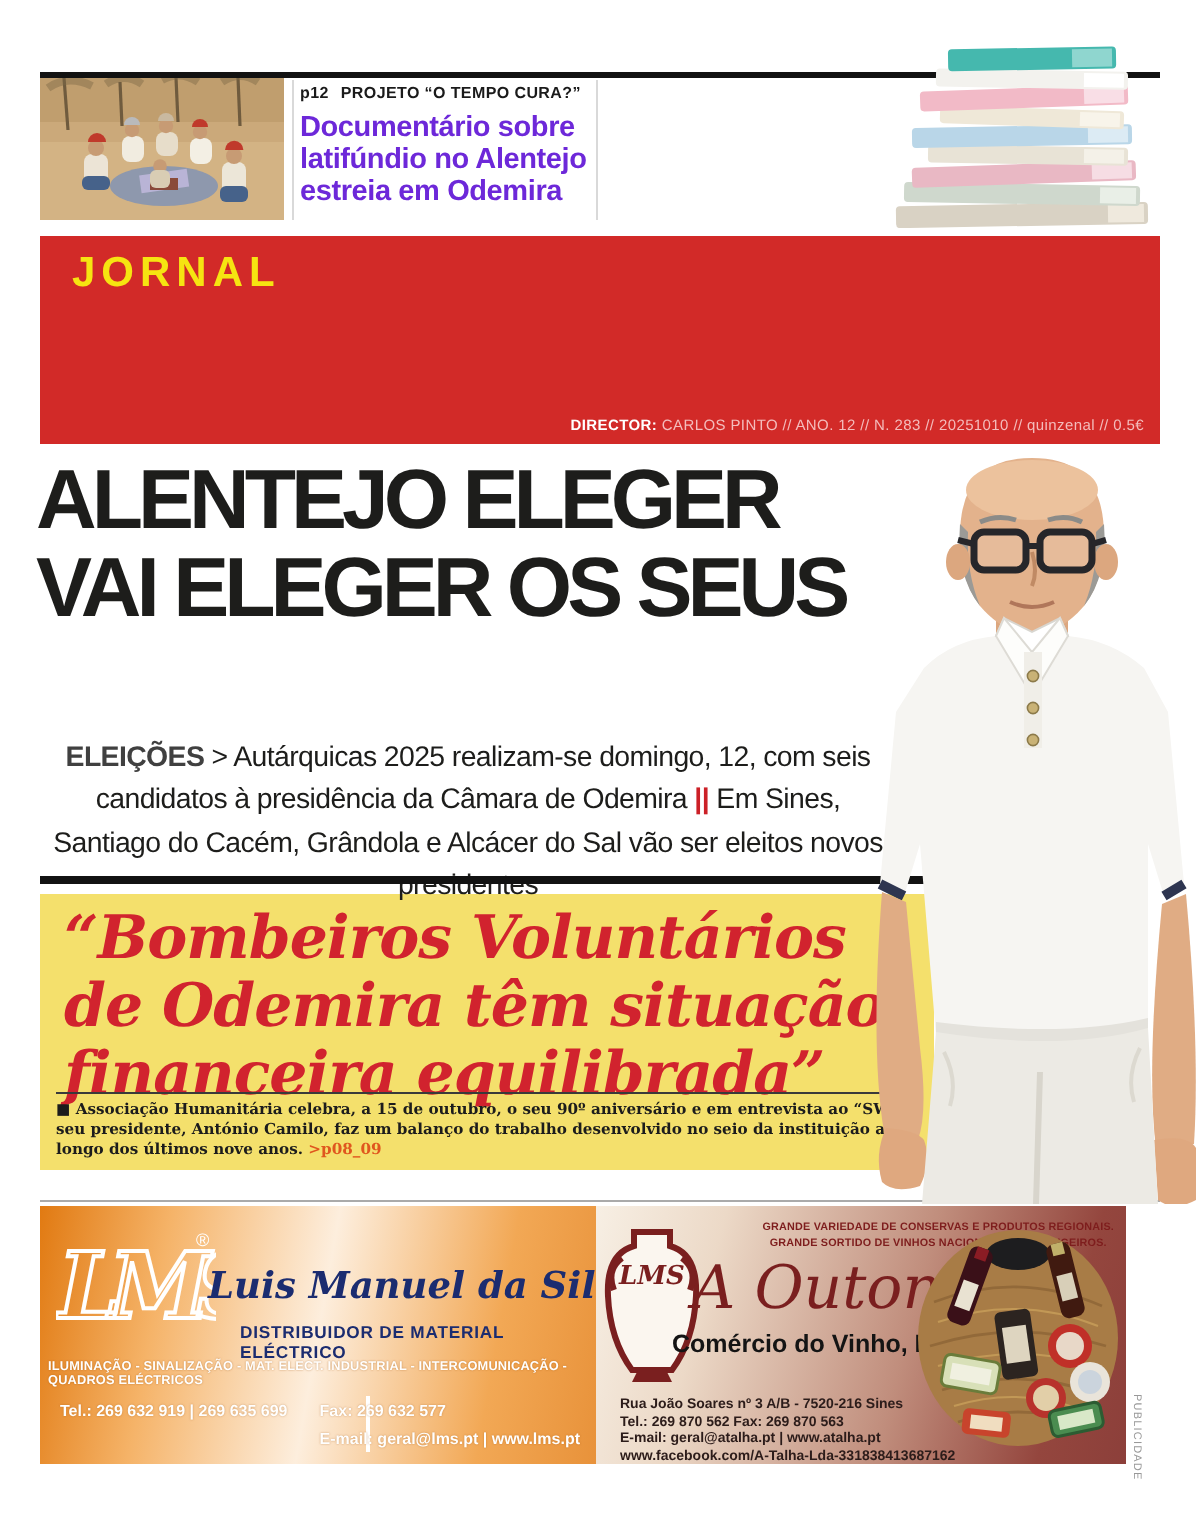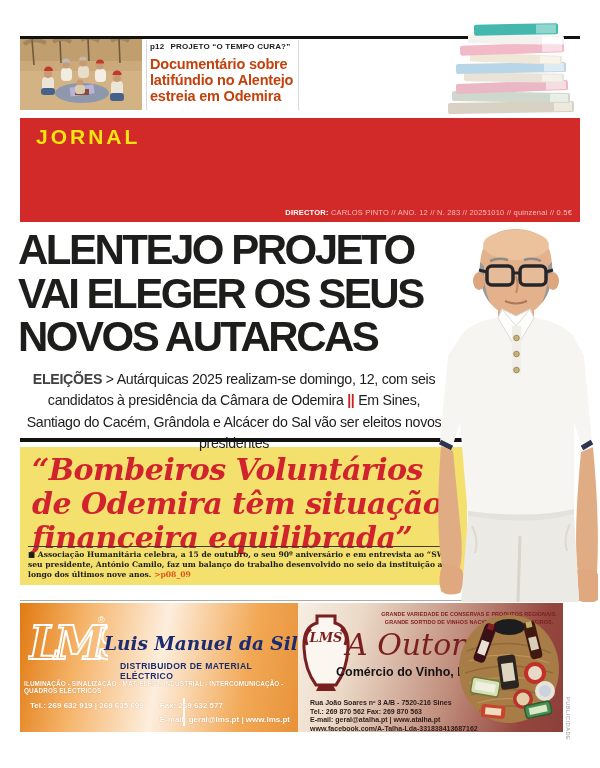--- a/index.html
+++ b/index.html
@@ -7,21 +7,21 @@
   .page { position:relative; width:600px; height:768px; background:#fff; overflow:hidden; margin:0 auto; }
 
   
   .top-rule { position:absolute; left:20px; top:36px; width:560px; height:3px; background:#121212; }
   .field-photo { position:absolute; left:20px; top:39px; width:122px; height:71px; z-index:2; }
   .teaser { position:absolute; top:42px; z-index:2; }
   .teaser-1 { left:150px; width:144px; }
   .teaser-2 { left:303px; width:150px; }
   .teaser-kicker { font-size:8px; font-weight:bold; color:#1a1a1a; letter-spacing:.2px; margin-bottom:5px; }
   .teaser-kicker .pref { margin-right:6px; }
-  .teaser-headline { font-size:14.5px; line-height:1.12; font-weight:bold; color:#c2410c; letter-spacing:-.2px; }
+  .teaser-headline { font-size:14.5px; line-height:1.12; font-weight:bold; color:#6d28d9; letter-spacing:-.2px; }
   .teaser-divider { position:absolute; top:40px; width:1px; height:70px; background:#d9d9d9; }
   .td1 { left:146px; } .td2 { left:298px; }
   .books { position:absolute; left:442px; top:18px; width:138px; height:96px; z-index:3; }
 
   
   .masthead { position:absolute; left:20px; top:118px; width:560px; height:104px; background:#d22a28; z-index:1; }
   .mh-kicker { position:absolute; left:16px; top:7px; color:#f6e411; font-size:21px; font-weight:bold; letter-spacing:3px; }
   .mh-title { position:absolute; left:6px; top:-6px; color:#fff; font-size:98px; font-weight:bold; letter-spacing:4px; line-height:1.05; }
   .mh-director { position:absolute; right:8px; bottom:5px; font-size:7.5px; color:#f4bcbc; letter-spacing:.2px; }
   .mh-director .lbl { color:#fff; font-weight:bold;text-align:right; }
@@ -177,23 +177,22 @@
         <rect x="94" y="7" width="20" height="9" fill="#8fd6cf"></rect>
       </g>
   </svg>
 
   <div class="masthead">
     <div class="mh-kicker">JORNAL</div>
     <div class="mh-director"><span class="lbl">DIRECTOR:</span><span> CARLOS PINTO // ANO. 12 // N. 283 // 20251010 // quinzenal // 0.5€</span></div>
   </div>
 
   <div class="headline">
-    <div>ALENTEJO PROJETO</div>
+    <div>ALENTEJO ELEGER</div>
     <div>VAI ELEGER OS SEUS</div>
-    <div>NOVOS AUTARCAS</div>
   </div>
 
   <p class="standfirst">
     <span class="sf-label">ELEIÇÕES</span>
     <span>&gt;</span>
     <span>Autárquicas 2025 realizam-se domingo, 12, com seis candidatos à presidência da Câmara de Odemira</span>
     <span class="sf-div">||</span>
     <span>Em Sines, Santiago do Cacém, Grândola e Alcácer do Sal vão ser eleitos novos presidentes</span>
   </p>
 

